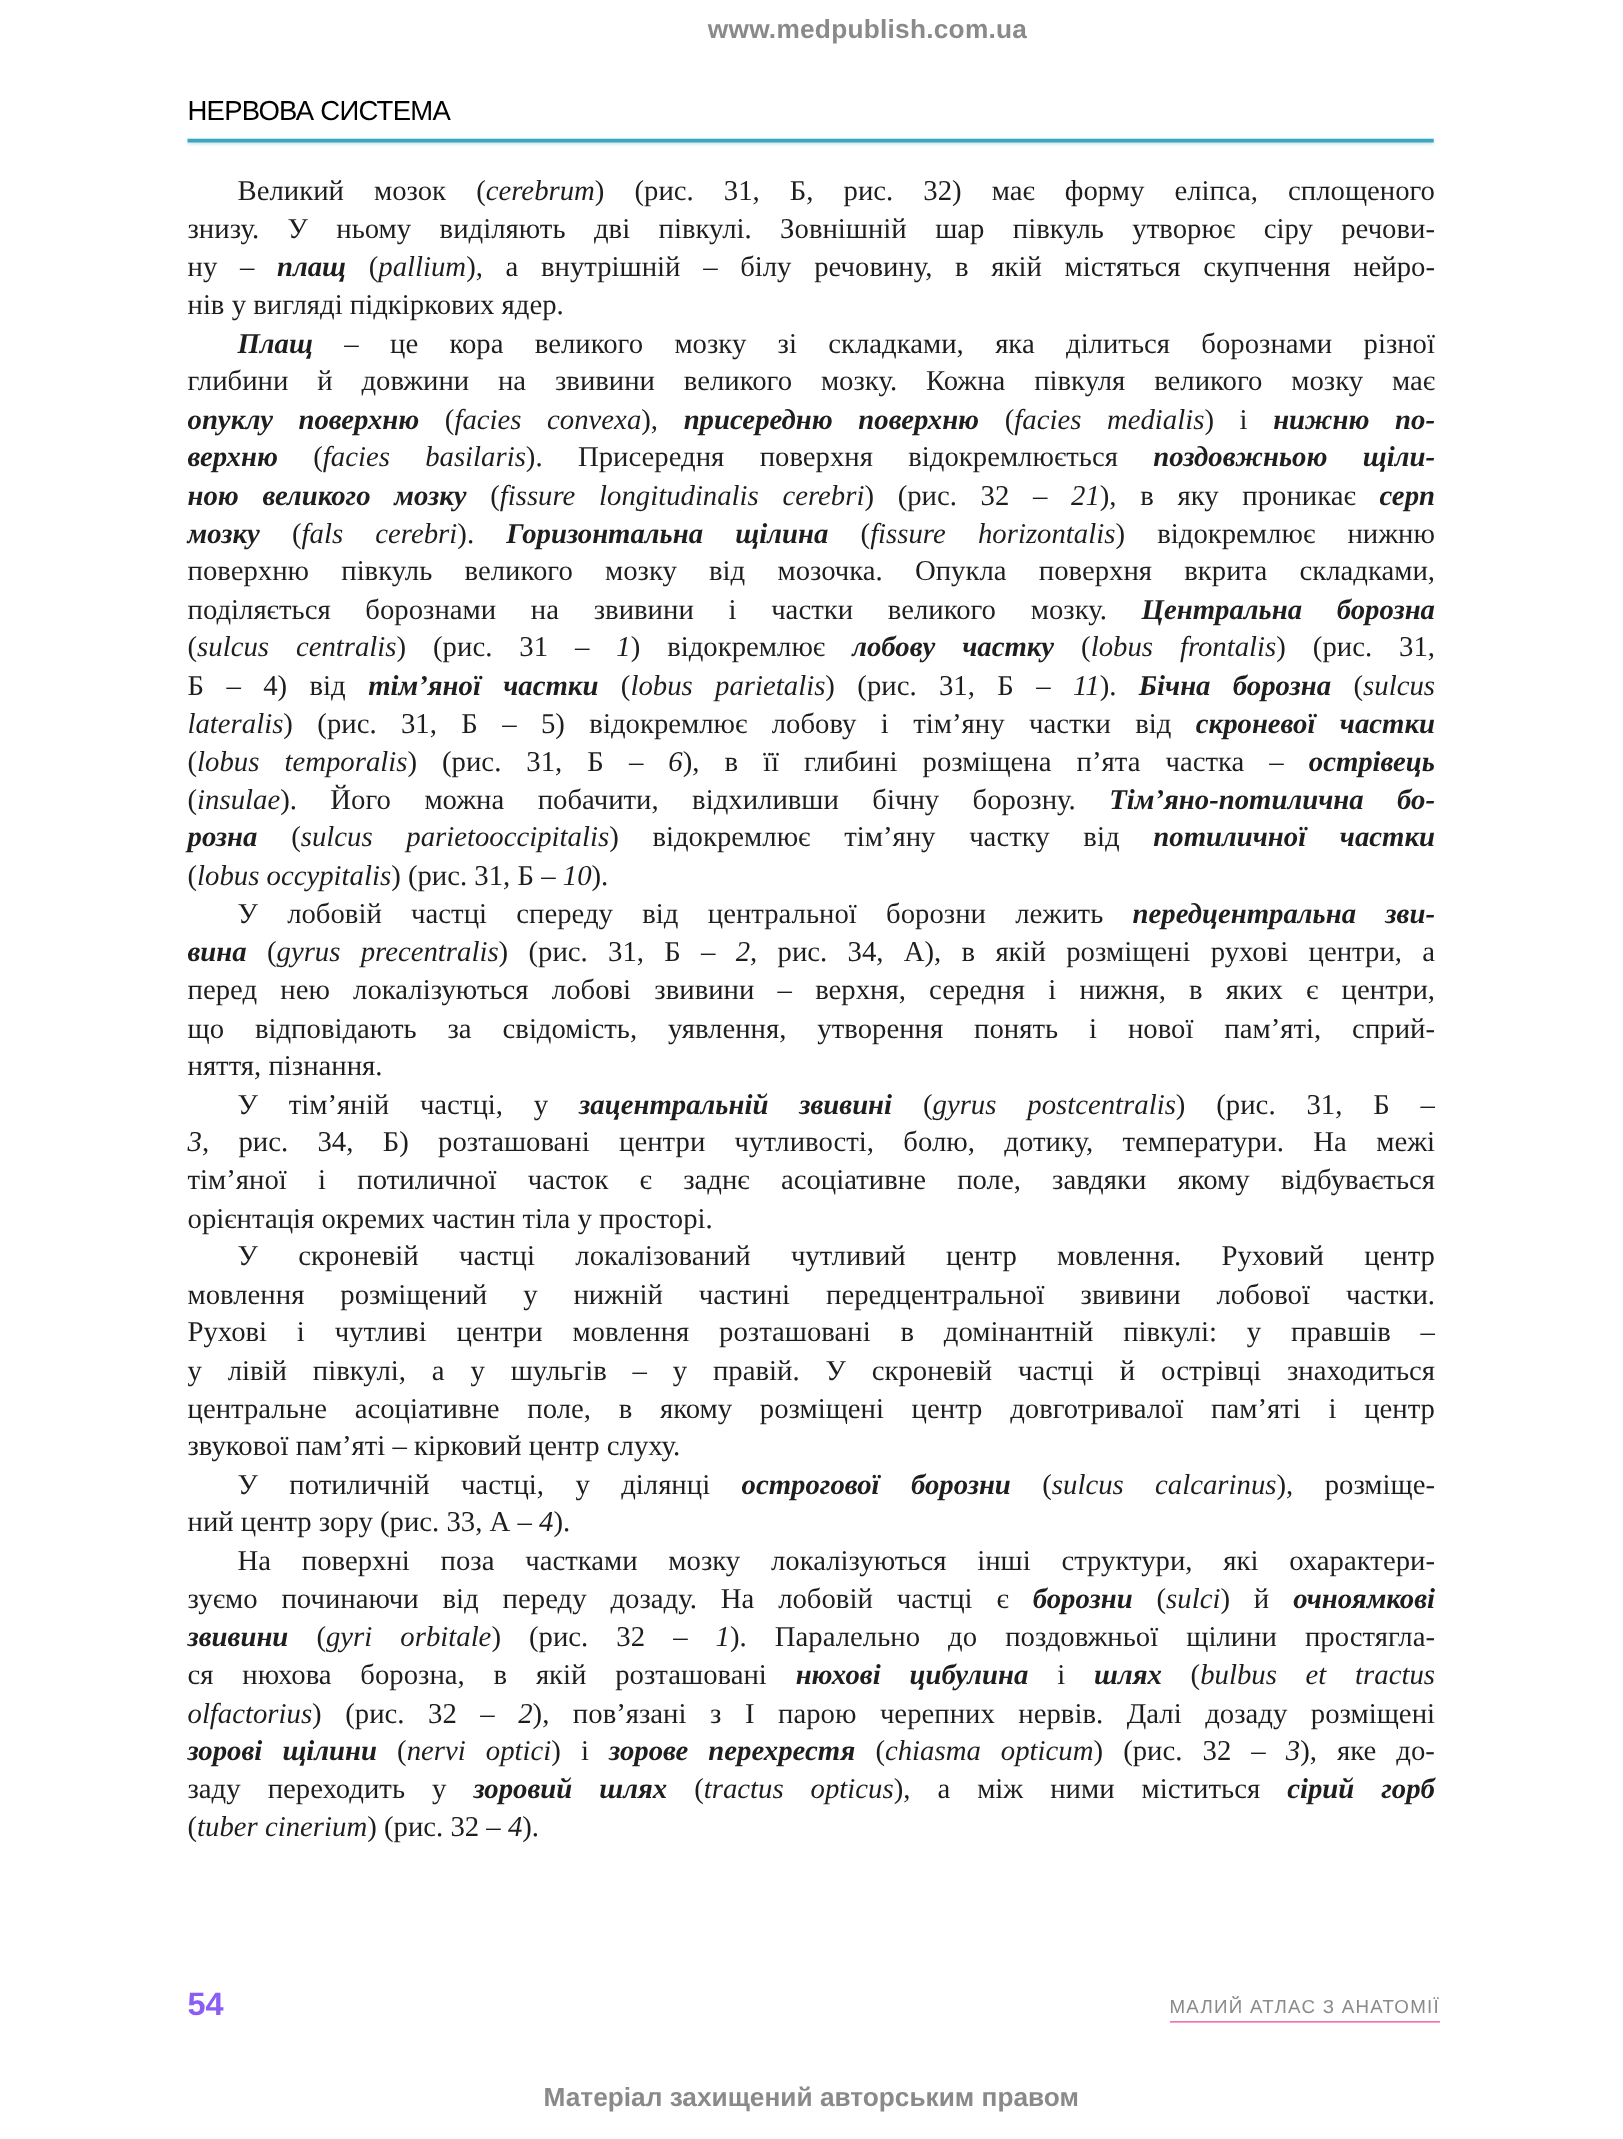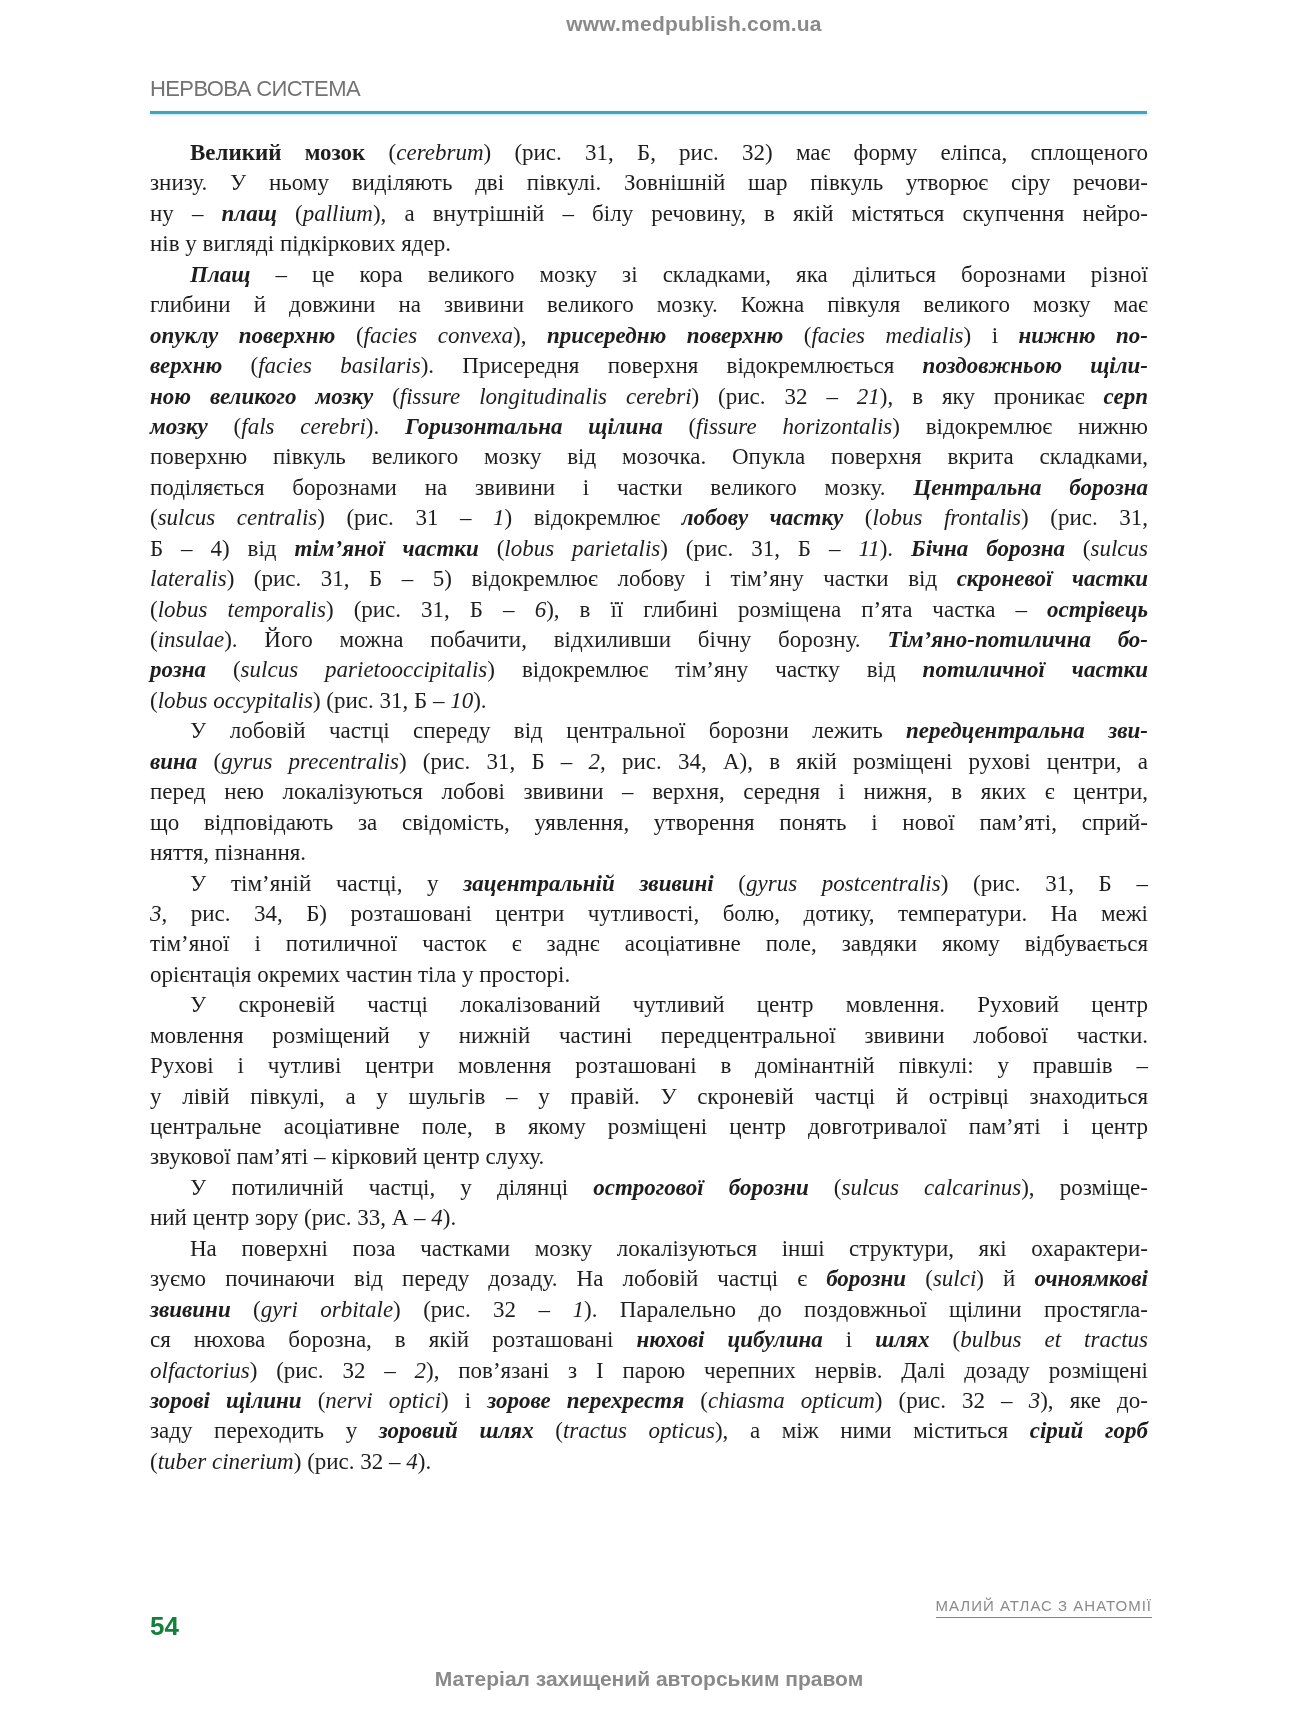--- a/index.html
+++ b/index.html
@@ -4,44 +4,44 @@
 <style>
   html, body { margin: 0; padding: 0; background: #ffffff; }
   body { width: 1298px; height: 1711px; position: relative; overflow: hidden; }
   .watermark-top {
     position: absolute; top: 12px; left: 0; width: 1298px; text-align: center;
     font-family: "Liberation Sans", sans-serif; font-weight: bold; font-size: 21px;
     color: #8a8a8a; letter-spacing: 0.2px; margin-left: 45px;
   }
   .running-head {
     position: absolute; top: 76px; left: 150px;
-    font-family: "Liberation Sans", sans-serif; font-size: 22px; color: #737373;
+    font-family: "Liberation Sans", sans-serif; font-size: 22px; color: #000000;
     letter-spacing: -0.6px; font-weight: normal;
   }
   .head-rule {
     position: absolute; top: 111px; left: 150px; width: 997px; height: 3px;
     background: #3fa5bf; box-shadow: 0 1px 3px rgba(63,165,191,0.35);
   }
   .body-text {
     position: absolute; top: 138px; left: 150px; width: 998px;
     font-family: "Liberation Serif", serif; font-size: 23px; color: #1e1e1e;
   }
   .line {
     height: 30.45px; line-height: 30.45px; white-space: nowrap;
     text-align: justify; text-align-last: justify;
     overflow: visible;
   }
   .line.last { text-align-last: left; }
   .line.indent { padding-left: 40px; }
-  .b { font-weight: bold; }
+  .b { font-weight: normal; }
   .i { font-style: italic; }
   .bi { font-weight: bold; font-style: italic; }
   .page-number {
     position: absolute; top: 1588px; left: 150px;
-    font-family: "Liberation Sans", sans-serif; font-weight: bold; font-size: 26px; color: #15803d; margin-top: 23px;
+    font-family: "Liberation Sans", sans-serif; font-weight: bold; font-size: 26px; color: #8b5cf6;
   }
   .book-title {
     position: absolute; top: 1597px; right: 146px;
     font-family: "Liberation Sans", sans-serif; font-size: 15px; color: #8a8a8a;
     letter-spacing: 1px; padding-bottom: 3px; border-bottom: 1px solid #ec4899;
   }
   .watermark-bottom {
     position: absolute; top: 1667px; left: 0; width: 1298px; text-align: center;
     font-family: Liberation Sans, sans-serif; font-weight: bold; font-size: 21px; color: #8a8a8a;
   }

